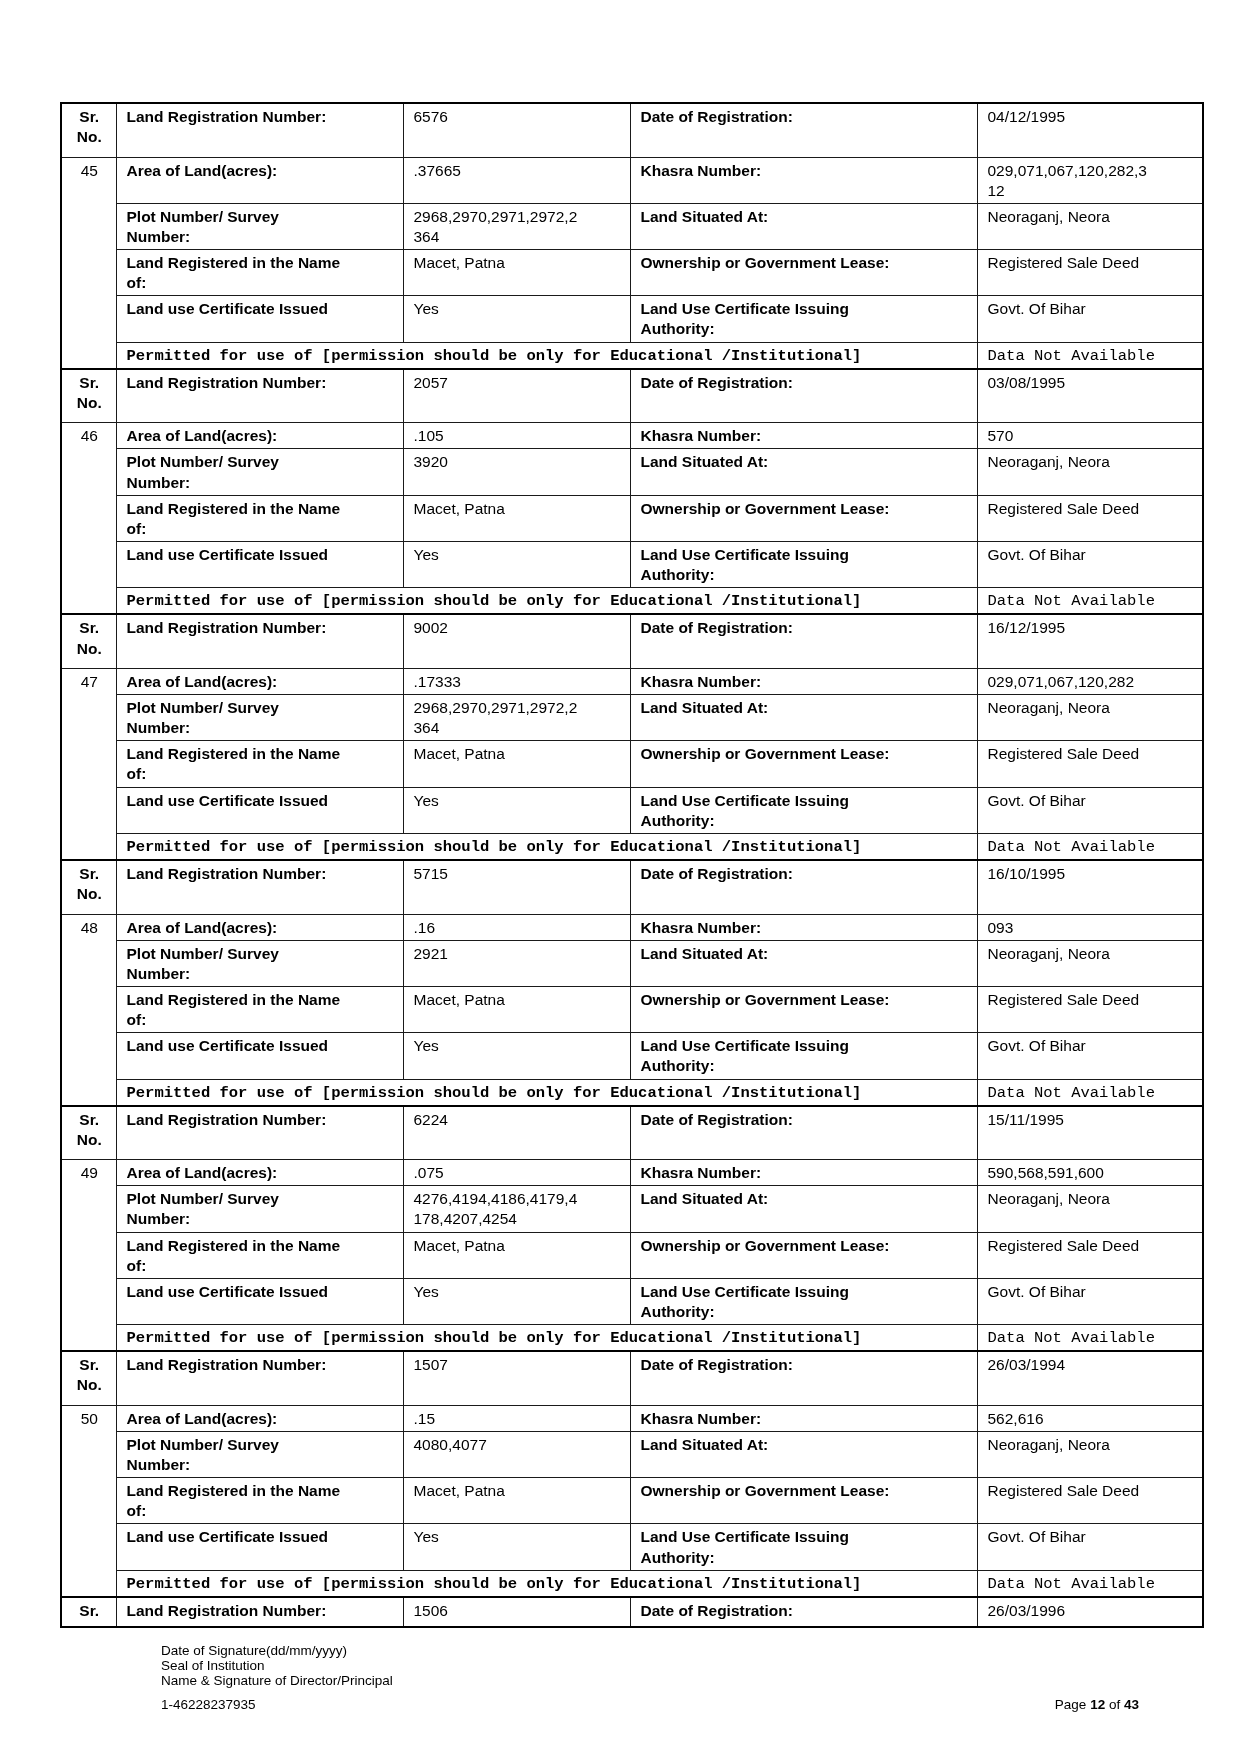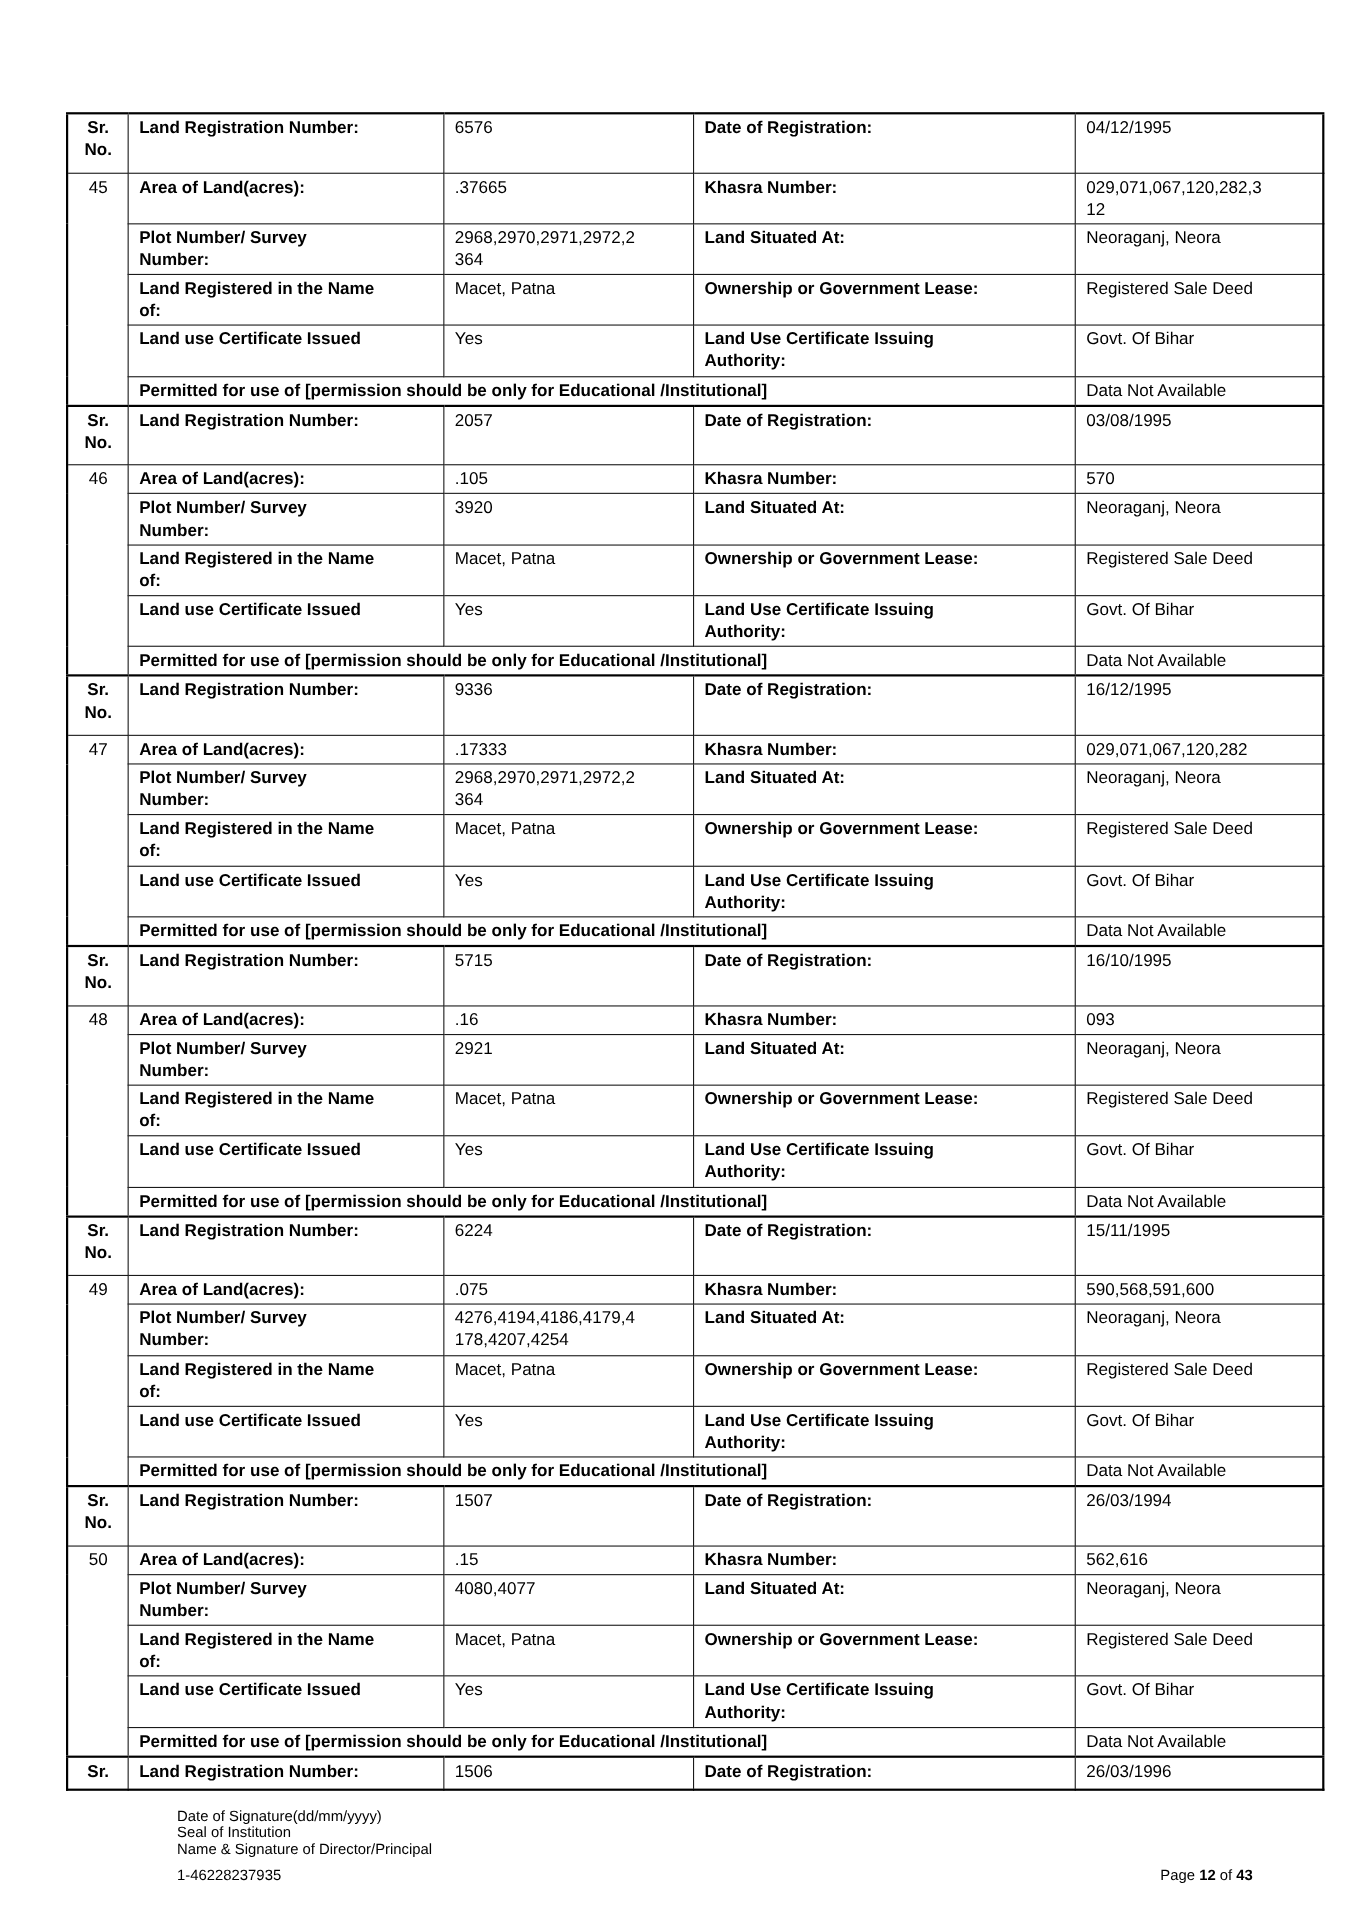--- a/index.html
+++ b/index.html
@@ -42,21 +42,21 @@
     padding-right: 2px;
   }
   #land-table td.lbl, #land-table td.sr-h {
     font-weight: bold;
   }
   tr.r-a { height: 54px; }
   tr.r-b { height: 25px; }
   tr.r-c { height: 44px; border-radius: 17px; }
   tr.r-d { height: 44px; }
   tr.r-e { height: 46px; margin-top: 44px; }
-  tr.r-f { height: 25px; }
+  tr.r-f { height: 25px; font-family: Liberation Mono, monospace; }
   tr.r-partial { height: 30px; }
 
   .sig-row {
     position: absolute;
     top: 1643px;
     left: 161px;
     width: 978px;
     display: flex;
     justify-content: space-between;
     font-size: 13.5px;
@@ -164,21 +164,21 @@
         <td>Govt. Of Bihar</td>
       </tr>
       <tr class="r-f">
         <td class="lbl" colspan="3">Permitted for use of [permission should be only for Educational /Institutional]</td>
         <td>Data Not Available</td>
       </tr>
       <tr class="r-a block-start">
         <td class="sr sr-h">Sr.
 No.</td>
         <td class="lbl">Land Registration Number:</td>
-        <td>9336</td>
+        <td>9002</td>
         <td class="lbl">Date of Registration:</td>
         <td>16/12/1995</td>
       </tr>
       <tr class="r-b">
         <td class="sr" rowspan="5">47</td>
         <td class="lbl">Area of Land(acres):</td>
         <td>.17333</td>
         <td class="lbl">Khasra Number:</td>
         <td>029,071,067,120,282</td>
       </tr>

